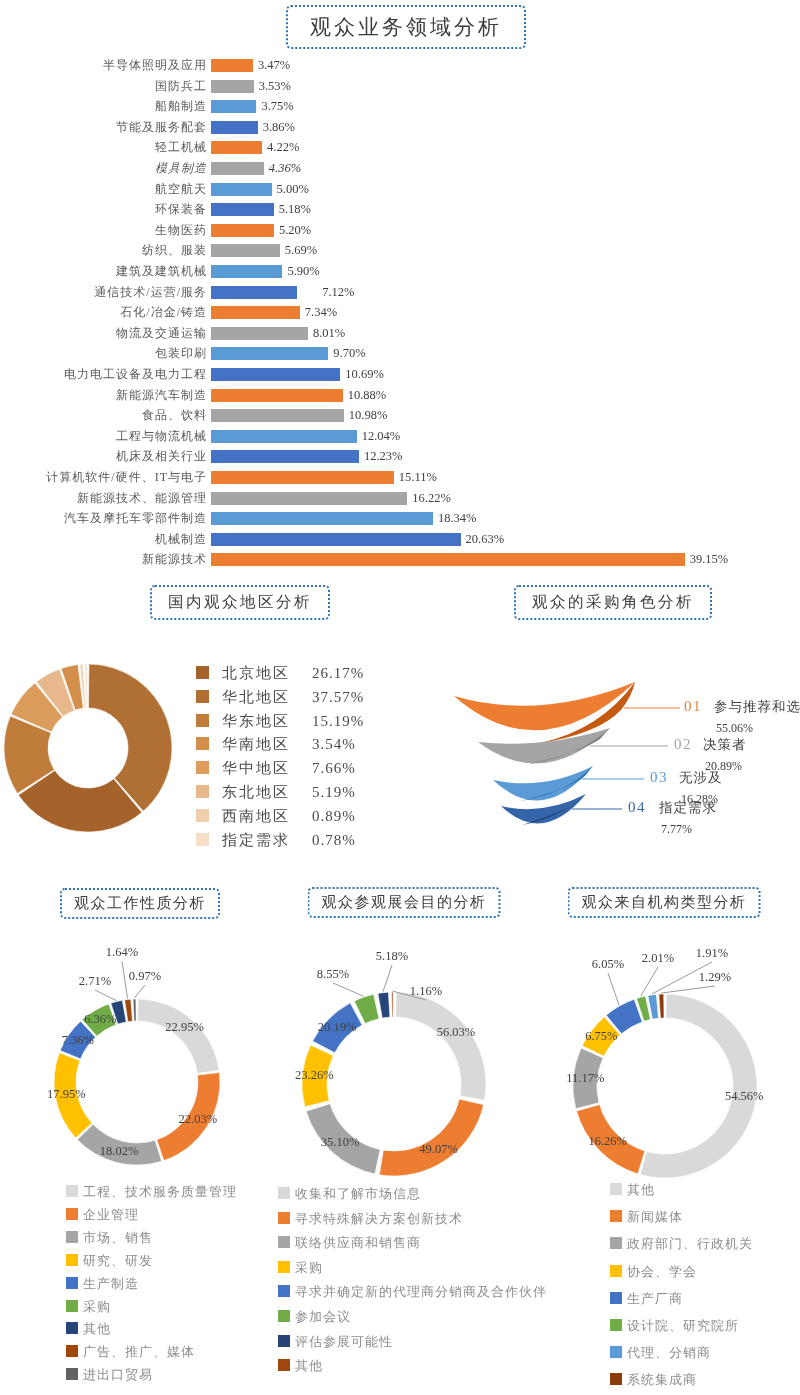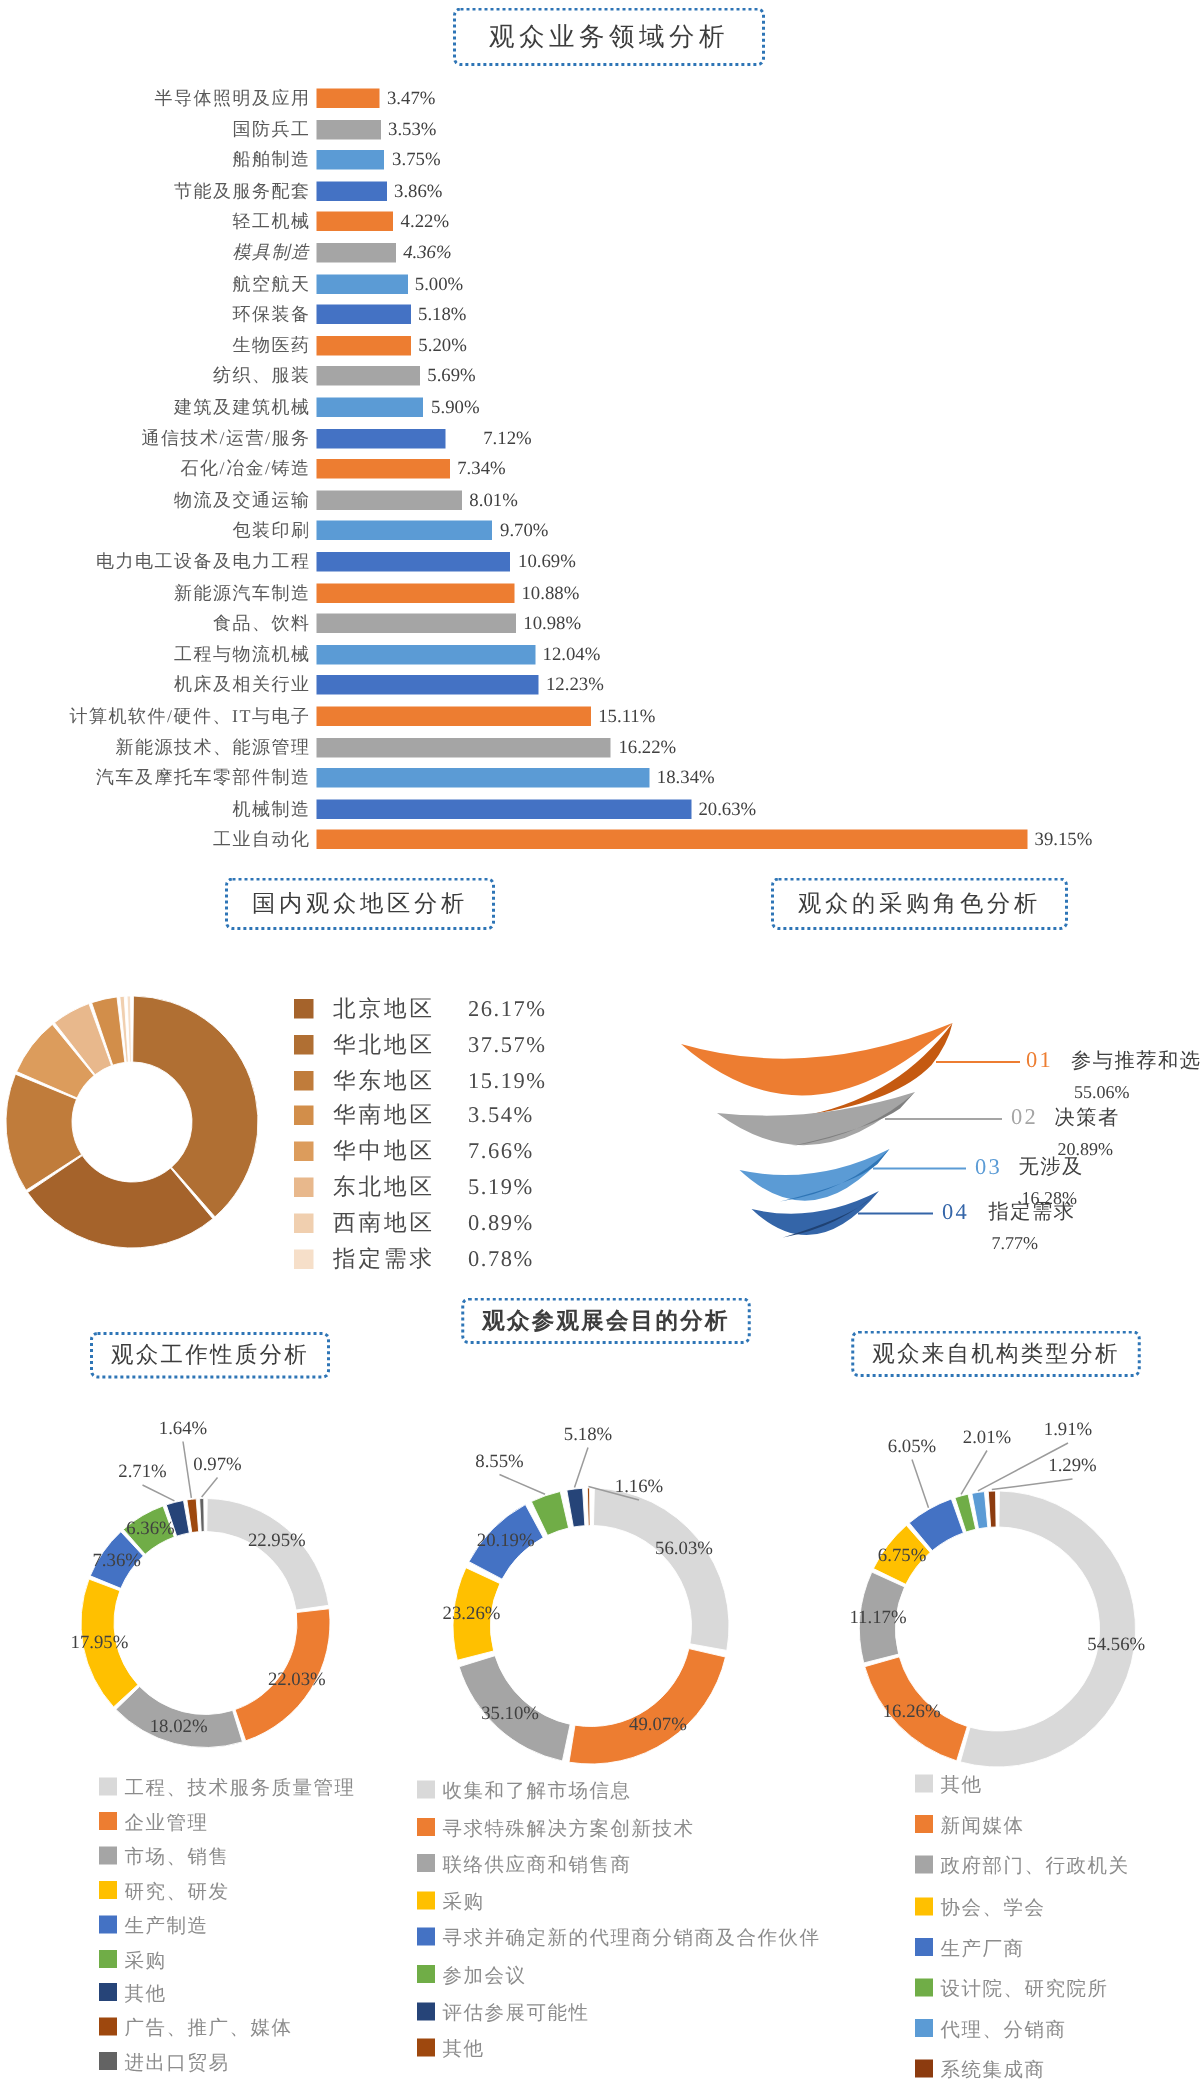--- a/index.html
+++ b/index.html
@@ -1,20 +1,20 @@
 <!DOCTYPE html>
 <html><head>
 <meta charset="utf-8">
 <style>
   html,body{margin:0;padding:0;background:#fff;}
   body{width:800px;height:1395px;position:relative;font-family:"Liberation Serif","DejaVu Serif",serif;}
   .page{position:absolute;left:0;top:0;width:800px;height:1395px;background:#fff;overflow:hidden;}
   .tbox{position:absolute;transform:translateX(-50%);border:2px dotted #2E75B6;border-radius:5px;
         background:#fff;color:#3d3d3d;white-space:nowrap;text-align:center;}
-  .t-large{font-size:17px;letter-spacing:3px;padding:6px 22px;}
+  .t-large{font-size:21px;letter-spacing:3px;padding:6px 22px;}
   .t-mid{font-size:15.5px;letter-spacing:2.5px;padding:5px 16px;}
   .t-small{font-size:15px;letter-spacing:1.5px;padding:4px 12px;}
   #bar-business{position:absolute;left:0;top:55px;width:800px;height:525px;}
   .bar-row{position:absolute;left:0;width:800px;height:21px;}
   .bar-label{position:absolute;left:0;top:0;width:207px;text-align:right;font-size:12px;color:#595959;
              line-height:21px;white-space:nowrap;letter-spacing:1px;}
   .bar-rect{position:absolute;left:211px;top:4px;height:13px;}
   .bar-value{position:absolute;top:0;font-size:12.5px;color:#404040;line-height:21px;white-space:nowrap;}
   .chart-svg{position:absolute;overflow:visible;}
   .legend-region{position:absolute;left:190px;top:660px;width:230px;height:195px;}
@@ -150,21 +150,21 @@
         <div class="bar-label">汽车及摩托车零部件制造</div>
         <div class="bar-rect" style="width: 221.914px; background: rgb(91, 155, 213);"></div>
         <div class="bar-value" style="left: 437.914px;">18.34%</div>
       </div>
       <div class="bar-row" style="top: 473.8px;">
         <div class="bar-label">机械制造</div>
         <div class="bar-rect" style="width: 249.623px; background: rgb(68, 114, 196);"></div>
         <div class="bar-value" style="left: 465.623px;">20.63%</div>
       </div>
       <div class="bar-row" style="top: 494.4px;">
-        <div class="bar-label">工业自动化</div>
+        <div class="bar-label">新能源技术</div>
         <div class="bar-rect" style="width: 473.715px; background: rgb(237, 125, 49);"></div>
         <div class="bar-value" style="left: 689.715px;">39.15%</div>
       </div>
     </div>
 
   <div class="tbox t-mid" style="left:240px;top:585px;">
     <span>国内观众地区分析</span>
   </div>
   <div class="tbox t-mid" style="left:613px;top:585px;">
     <span>观众的采购角色分析</span>
@@ -246,21 +246,21 @@
       <path d="M146,144 Q120,168 82,175 Q124,162 138,151 Z" fill="#1F4172"></path>
       <line x1="132" y1="159" x2="182" y2="159" stroke="#3465A8" stroke-width="1.2"></line>
       <text x="188" y="159" font-size="15" letter-spacing="1.5" fill="#3465A8" dominant-baseline="middle">04</text>
       <text x="219" y="159" font-size="13.5" fill="#404040" letter-spacing="1" dominant-baseline="middle">指定需求</text>
       <text x="221" y="180" font-size="12" fill="#404040" dominant-baseline="middle">7.77%</text>
     </svg>
 
   <div class="tbox t-small" style="left:140px;top:888px;">
     <span>观众工作性质分析</span>
   </div>
-  <div class="tbox t-small" style="left:404px;top:865px;font-weight:bold;">
+  <div class="tbox t-small" style="left:404px;top:887px;">
     <span>观众参观展会目的分析</span>
   </div>
   <div class="tbox t-small" style="left:664px;top:887px;">
     <span>观众来自机构类型分析</span>
   </div>
 
   <svg id="donut-work" class="chart-svg" style="left:20px;top:935px;" width="240" height="250">
       <path d="M118.16,64.01 A83,83 0 0 1 199.16,135.20 L177.38,138.33 A61,61 0 0 0 117.85,86.01 Z" fill="#D9D9D9" stroke="#fff" stroke-width="0.6"></path>
       <text x="164.53345963936908" y="92.92070438039644" text-anchor="middle" dominant-baseline="middle" font-size="12.5" fill="#404040">22.95%</text>
       <path d="M199.45,137.50 A83,83 0 0 1 143.82,225.55 L136.71,204.73 A61,61 0 0 0 177.60,140.02 Z" fill="#ED7D31" stroke="#fff" stroke-width="0.6"></path>

